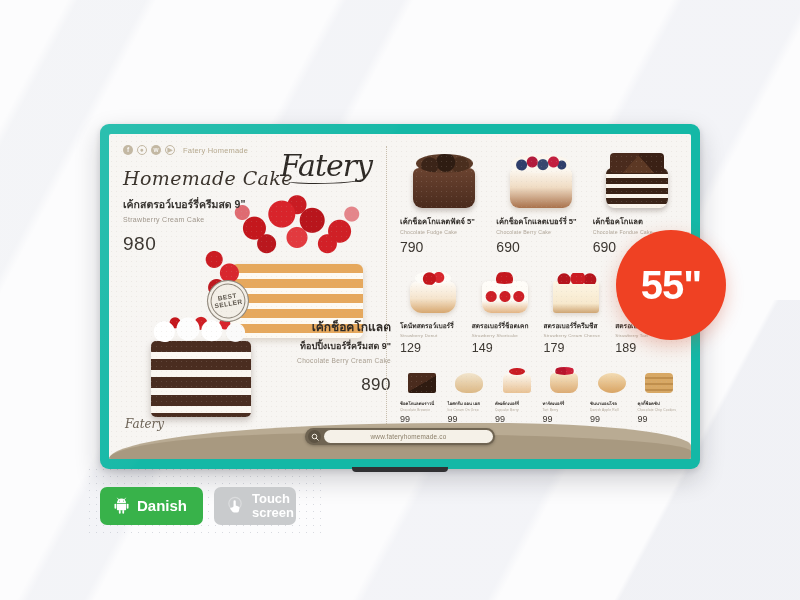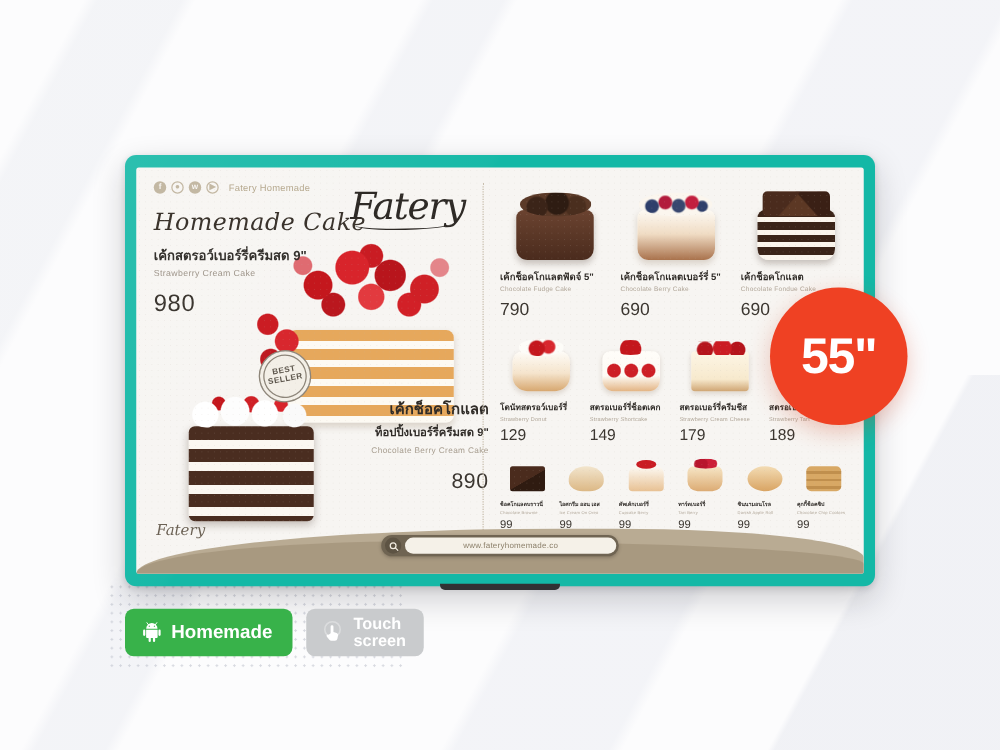--- a/index.html
+++ b/index.html
@@ -506,21 +506,21 @@
   }
   .badge {
     display: flex; align-items: center; gap: 7px;
     padding: 8px 16px 8px 13px;
     border-radius: 7px;
     font-size: 15px;
     font-weight: bold;
     color: #fff;
   }
   .badge-android { background: #38b24a; }
-  .badge-touch { background: #c9cbcd; padding: 5px 14px 5px 11px; }
+  .badge-touch { background: #c9cbcd; padding: 5px 2px 5px 11px; }
   .badge-touch .two-line { font-size: 13px; line-height: 1.06; text-align: left; }
   .icon-android { width: 17px; height: 17px; flex: none; }
   .icon-touch { width: 20px; height: 20px; flex: none; }
 </style>
 </head>
 <body>
 
 <div class="bg"></div>
 <div class="bg-streak-br"></div>
 <div class="bg-dots"></div>
@@ -717,21 +717,21 @@
       <rect x="2.1" y="9.4" width="2.5" height="7.2" rx="1.25"></rect>
       <rect x="19.4" y="9.4" width="2.5" height="7.2" rx="1.25"></rect>
       <rect x="8.3" y="18.3" width="2.5" height="5.2" rx="1.25"></rect>
       <rect x="13.2" y="18.3" width="2.5" height="5.2" rx="1.25"></rect>
       <path d="M5.6 8.4a6.4 6.4 0 0 1 12.8 0z"></path>
       <circle cx="9.1" cy="5.6" r="0.75" fill="#38b24a"></circle>
       <circle cx="14.9" cy="5.6" r="0.75" fill="#38b24a"></circle>
       <line x1="6.4" y1="1.6" x2="8.3" y2="4.1" stroke="#ffffff" stroke-width="1.1" stroke-linecap="round"></line>
       <line x1="17.6" y1="1.6" x2="15.7" y2="4.1" stroke="#ffffff" stroke-width="1.1" stroke-linecap="round"></line>
     </svg>
-    <span>Homemade</span>
+    <span>Danish</span>
   </div>
 
   <div class="badge badge-touch">
     <svg class="icon-touch" viewBox="0 0 24 24" fill="none">
       <circle cx="12" cy="9" r="7.4" stroke="#dedfe1" stroke-width="1.5" opacity="0.85"></circle>
       <path d="M10.2 12.6V6.3a1.35 1.35 0 0 1 2.7 0v5.1l3.1 1.1a2 2 0 0 1 1.3 2.3l-.6 3.1a2.4 2.4 0 0 1-2.35 1.95h-3.4a2.5 2.5 0 0 1-2-1L6.6 16a1.25 1.25 0 0 1 1.7-1.8z" fill="#ffffff"></path>
     </svg>
     <div class="two-line">
       <div>Touch</div>
       <div>screen</div>

